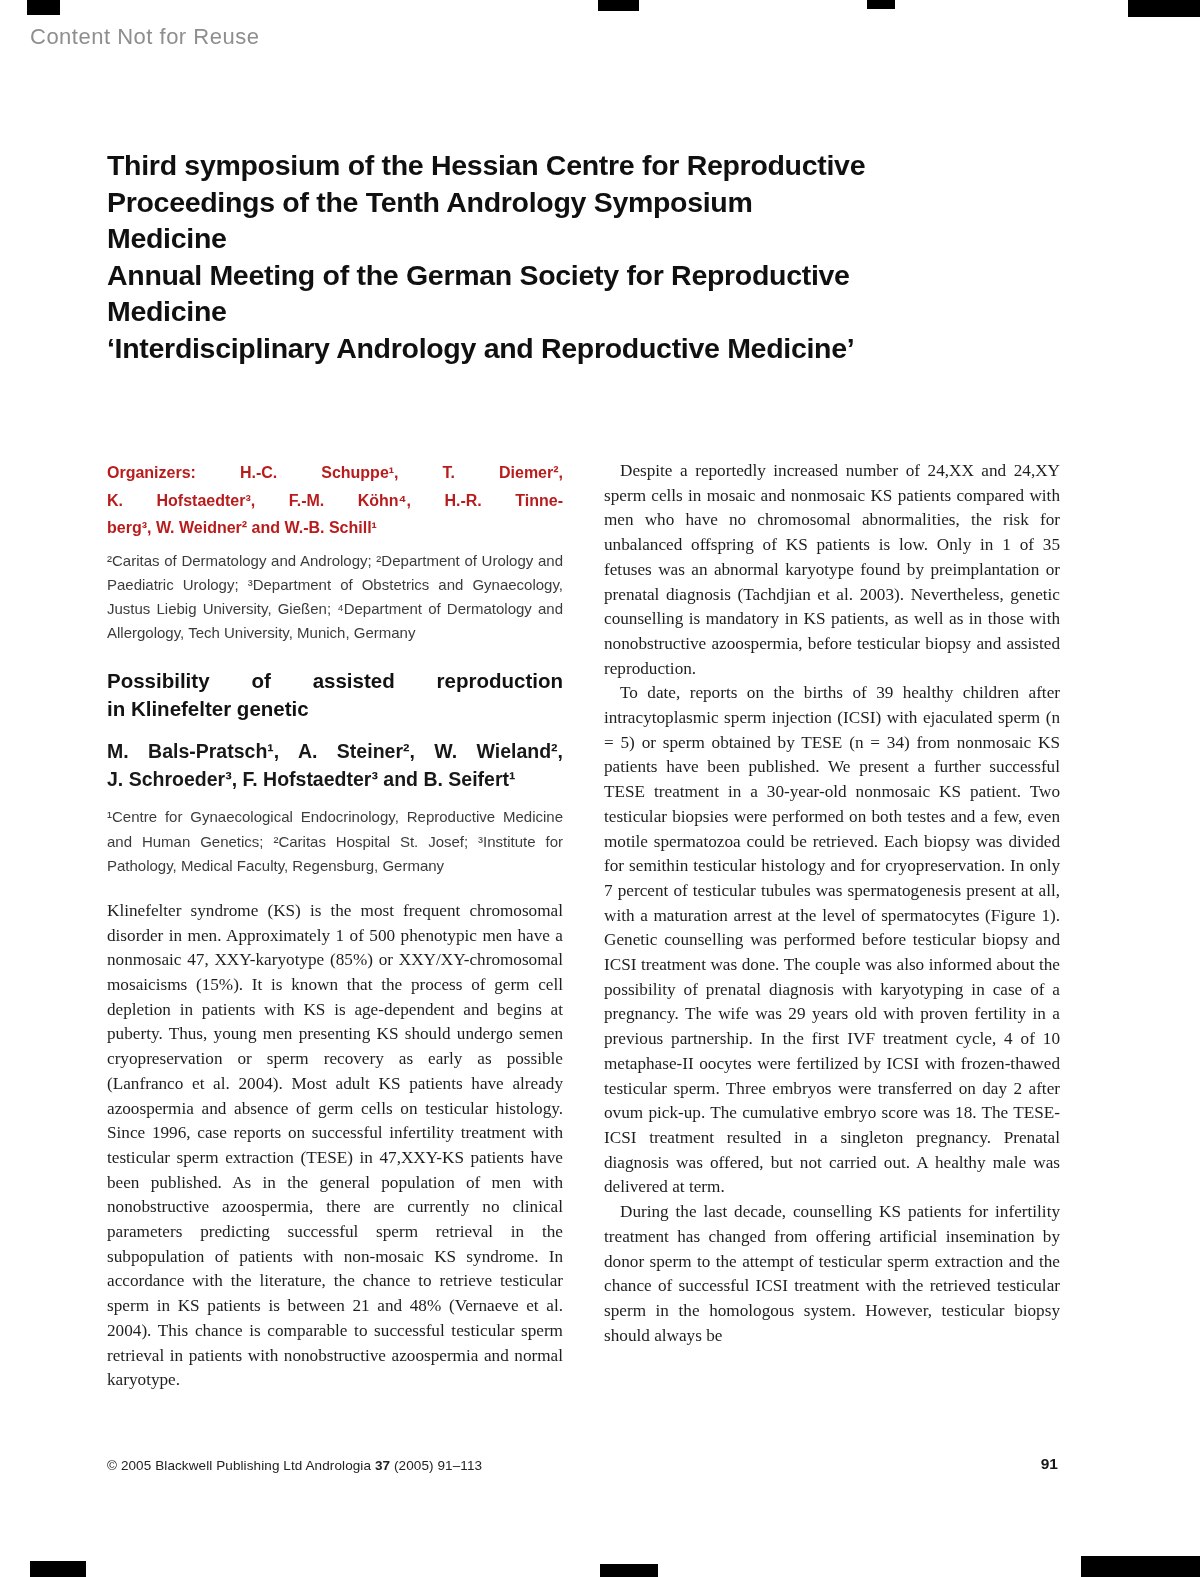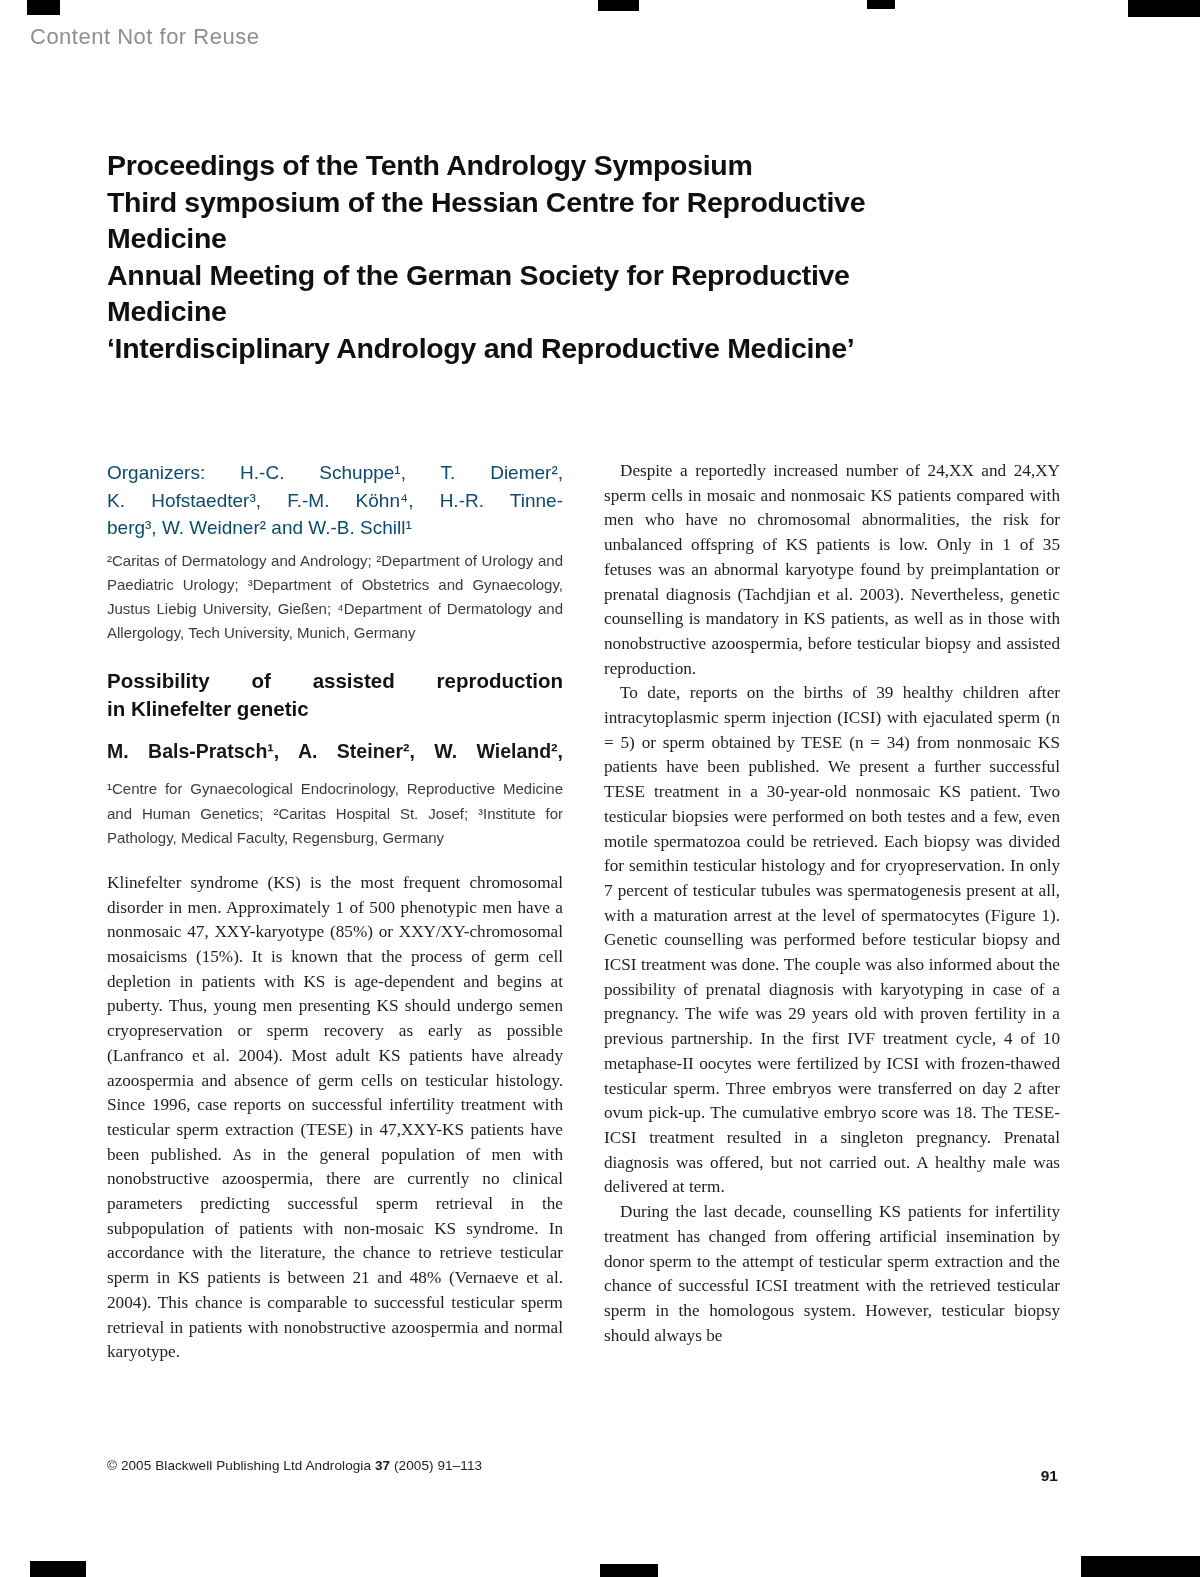--- a/index.html
+++ b/index.html
@@ -14,58 +14,58 @@
     font-size:22px;color:#8e8e8e;letter-spacing:.5px;
   }
   .title{
     position:absolute;left:107px;top:147px;width:920px;
     font-size:28.5px;line-height:36.5px;font-weight:bold;
     color:#101010;letter-spacing:-.3px;
   }
   .col{position:absolute;top:459px;width:456px;}
   .col-left{left:107px;}
   .col-right{left:604px;}
-  .organizers{font-size:19px;font-weight:normal;line-height:27.5px;color:#0c4a6e;text-align:justify;}
+  .organizers{font-size:16px;font-weight:bold;line-height:27.5px;color:#b91c1c;text-align:justify;}
   .jlast{text-align-last:justify;}
   .affil{margin-top:7px;font-size:15px;line-height:24.2px;color:#3c3c3c;text-align:justify;}
   .affil.second{margin-top:12px;}
   .heading{margin-top:22px;font-size:20.5px;font-weight:bold;line-height:27.5px;color:#121212;text-align:justify;}
   .authors{margin-top:15px;font-size:19.5px;font-weight:bold;line-height:28px;color:#181818;text-align:justify;}
   .serif{
     font-family:"Liberation Serif","DejaVu Serif",serif;
     font-size:17.2px;line-height:24.7px;color:#1e1e1e;text-align:justify;
   }
   .abstract-body{margin-top:21px;}
   .col-right p{margin:0;text-indent:16px;}
   .footer-left{
     position:absolute;left:107px;top:1458px;
     font-size:13.5px;color:#222;letter-spacing:.1px;
   }
   .footer-left b{font-weight:bold;}
   .page-num{
     position:absolute;right:142px;top:1455px;
-    font-size:15.5px;font-weight:bold;color:#161616;margin-top:12px;
+    font-size:15.5px;font-weight:bold;color:#161616;
   }
 </style>
 </head>
 <body>
 
 <div class="mark" style="left:27px;top:0;width:33px;height:15px;"></div>
 <div class="mark" style="left:598px;top:0;width:41px;height:11px;"></div>
 <div class="mark" style="left:867px;top:0;width:28px;height:9px;"></div>
 <div class="mark" style="left:1128px;top:0;width:72px;height:17px;"></div>
 <div class="mark" style="left:30px;top:1561px;width:56px;height:16px;"></div>
 <div class="mark" style="left:600px;top:1564px;width:58px;height:13px;"></div>
 <div class="mark" style="left:1081px;top:1556px;width:119px;height:21px;"></div>
 
 <div class="watermark">Content Not for Reuse</div>
 
 <div class="title">
+  <div>Third symposium of the Hessian Centre for Reproductive</div>
   <div>Proceedings of the Tenth Andrology Symposium</div>
-  <div>Third symposium of the Hessian Centre for Reproductive</div>
   <div>Medicine</div>
   <div>Annual Meeting of the German Society for Reproductive</div>
   <div>Medicine</div>
   <div>‘Interdisciplinary Andrology and Reproductive Medicine’</div>
 </div>
 
 <div class="col col-left">
   <div class="organizers">
     <div class="jlast">Organizers: H.-C. Schuppe¹, T. Diemer²,</div>
     <div class="jlast">K. Hofstaedter³, F.-M. Köhn⁴, H.-R. Tinne-</div>
@@ -73,20 +73,21 @@
   </div>
   <div class="affil">²Caritas of Dermatology and Andrology; ²Department of Urology and Paediatric Urology; ³Department of Obstetrics and Gynaecology, Justus Liebig University, Gießen; ⁴Department of Dermatology and Allergology, Tech University, Munich, Germany</div>
 
   <div class="heading">
     <div class="jlast">Possibility of assisted reproduction</div>
     <div>in Klinefelter genetic</div>
   </div>
 
   <div class="authors">
     <div class="jlast">M. Bals-Pratsch¹, A. Steiner², W. Wieland²,</div>
+    <div>J. Schroeder³, F. Hofstaedter³ and B. Seifert¹</div>
   </div>
   <div class="affil second">¹Centre for Gynaecological Endocrinology, Reproductive Medicine and Human Genetics; ²Caritas Hospital St. Josef; ³Institute for Pathology, Medical Faculty, Regensburg, Germany</div>
 
   <div class="serif abstract-body">Klinefelter syndrome (KS) is the most frequent chromosomal disorder in men. Approximately 1 of 500 phenotypic men have a nonmosaic 47, XXY-karyotype (85%) or XXY/XY-chromosomal mosaicisms (15%). It is known that the process of germ cell depletion in patients with KS is age-dependent and begins at puberty. Thus, young men presenting KS should undergo semen cryopreservation or sperm recovery as early as possible (Lanfranco et al. 2004). Most adult KS patients have already azoospermia and absence of germ cells on testicular histology. Since 1996, case reports on successful infertility treatment with testicular sperm extraction (TESE) in 47,XXY-KS patients have been published. As in the general population of men with nonobstructive azoospermia, there are currently no clinical parameters predicting successful sperm retrieval in the subpopulation of patients with non-mosaic KS syndrome. In accordance with the literature, the chance to retrieve testicular sperm in KS patients is between 21 and 48% (Vernaeve et al. 2004). This chance is comparable to successful testicular sperm retrieval in patients with nonobstructive azoospermia and normal karyotype.</div>
 </div>
 
 <div class="col col-right serif">
   <p>Despite a reportedly increased number of 24,XX and 24,XY sperm cells in mosaic and nonmosaic KS patients compared with men who have no chromosomal abnormalities, the risk for unbalanced offspring of KS patients is low. Only in 1 of 35 fetuses was an abnormal karyotype found by preimplantation or prenatal diagnosis (Tachdjian et al. 2003). Nevertheless, genetic counselling is mandatory in KS patients, as well as in those with nonobstructive azoospermia, before testicular biopsy and assisted reproduction.</p>
   <p>To date, reports on the births of 39 healthy children after intracytoplasmic sperm injection (ICSI) with ejaculated sperm (n = 5) or sperm obtained by TESE (n = 34) from nonmosaic KS patients have been published. We present a further successful TESE treatment in a 30-year-old nonmosaic KS patient. Two testicular biopsies were performed on both testes and a few, even motile spermatozoa could be retrieved. Each biopsy was divided for semithin testicular histology and for cryopreservation. In only 7 percent of testicular tubules was spermatogenesis present at all, with a maturation arrest at the level of spermatocytes (Figure 1). Genetic counselling was performed before testicular biopsy and ICSI treatment was done. The couple was also informed about the possibility of prenatal diagnosis with karyotyping in case of a pregnancy. The wife was 29 years old with proven fertility in a previous partnership. In the first IVF treatment cycle, 4 of 10 metaphase-II oocytes were fertilized by ICSI with frozen-thawed testicular sperm. Three embryos were transferred on day 2 after ovum pick-up. The cumulative embryo score was 18. The TESE-ICSI treatment resulted in a singleton pregnancy. Prenatal diagnosis was offered, but not carried out. A healthy male was delivered at term.</p>
   <p>During the last decade, counselling KS patients for infertility treatment has changed from offering artificial insemination by donor sperm to the attempt of testicular sperm extraction and the chance of successful ICSI treatment with the retrieved testicular sperm in the homologous system. However, testicular biopsy should always be</p>

